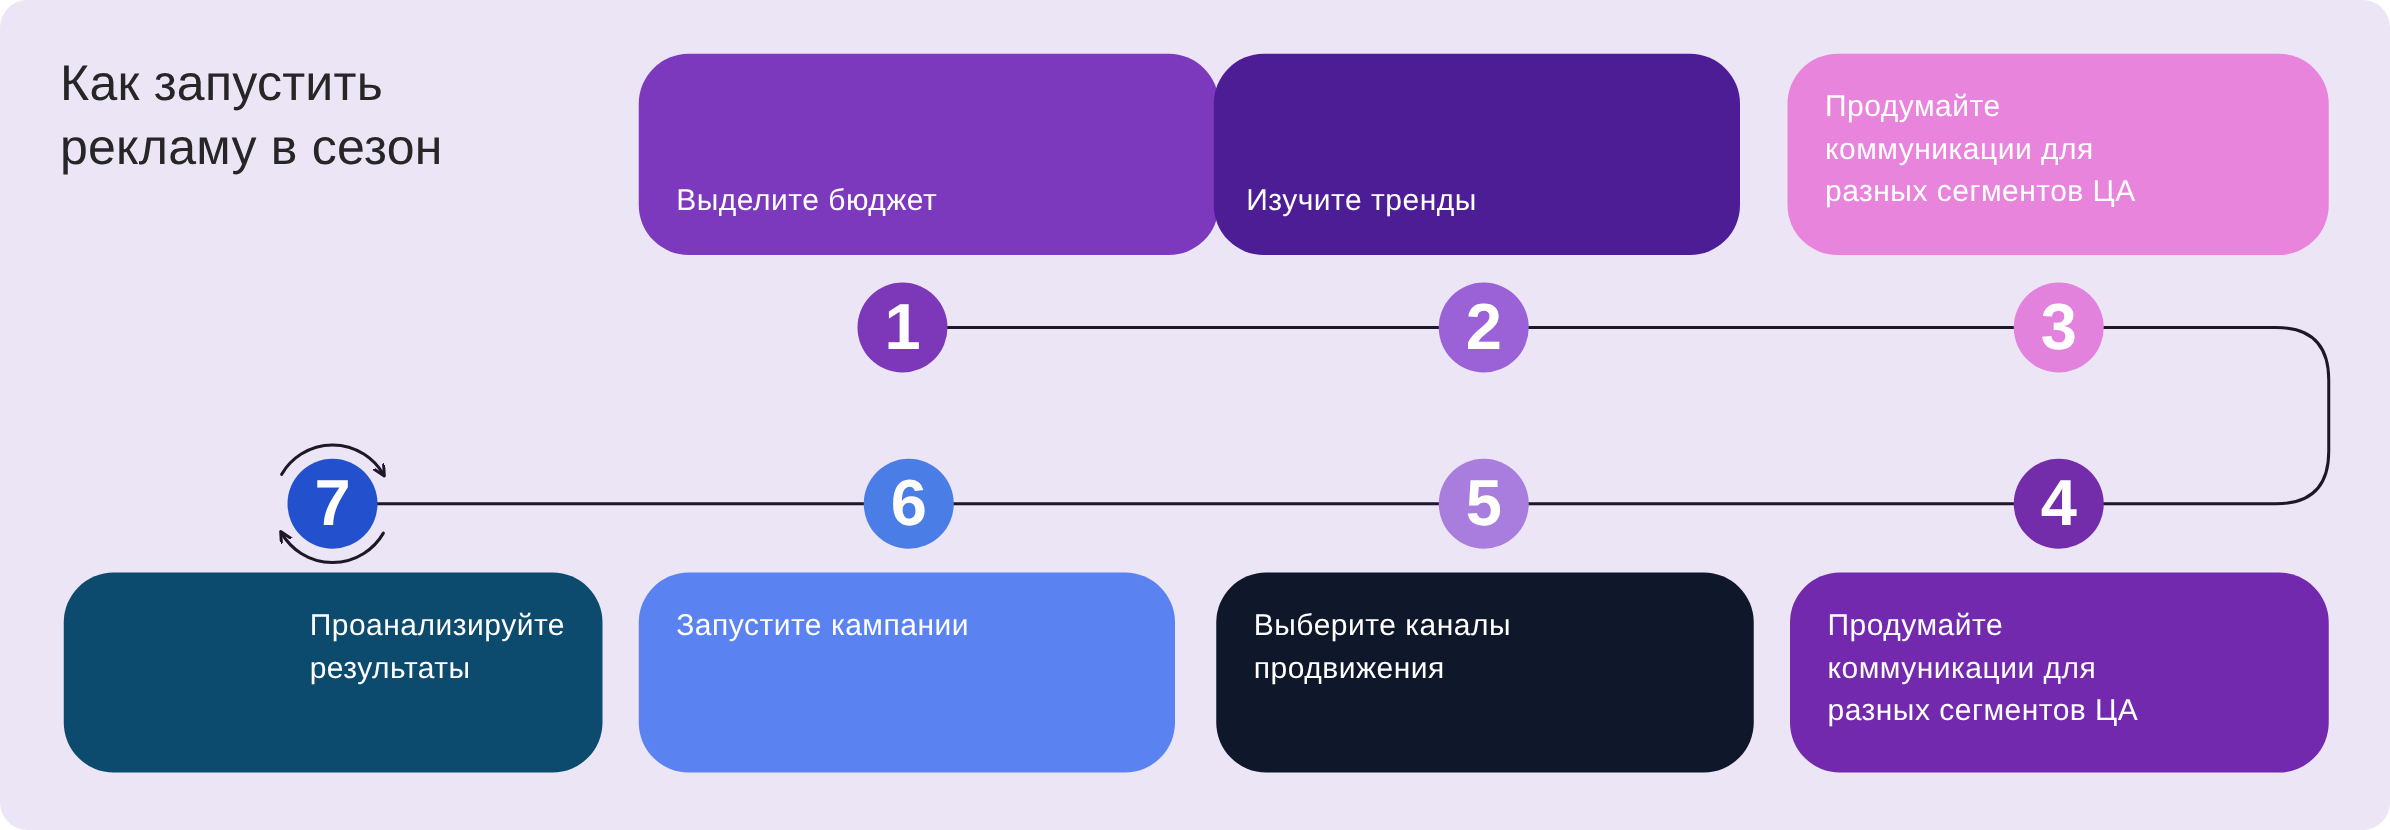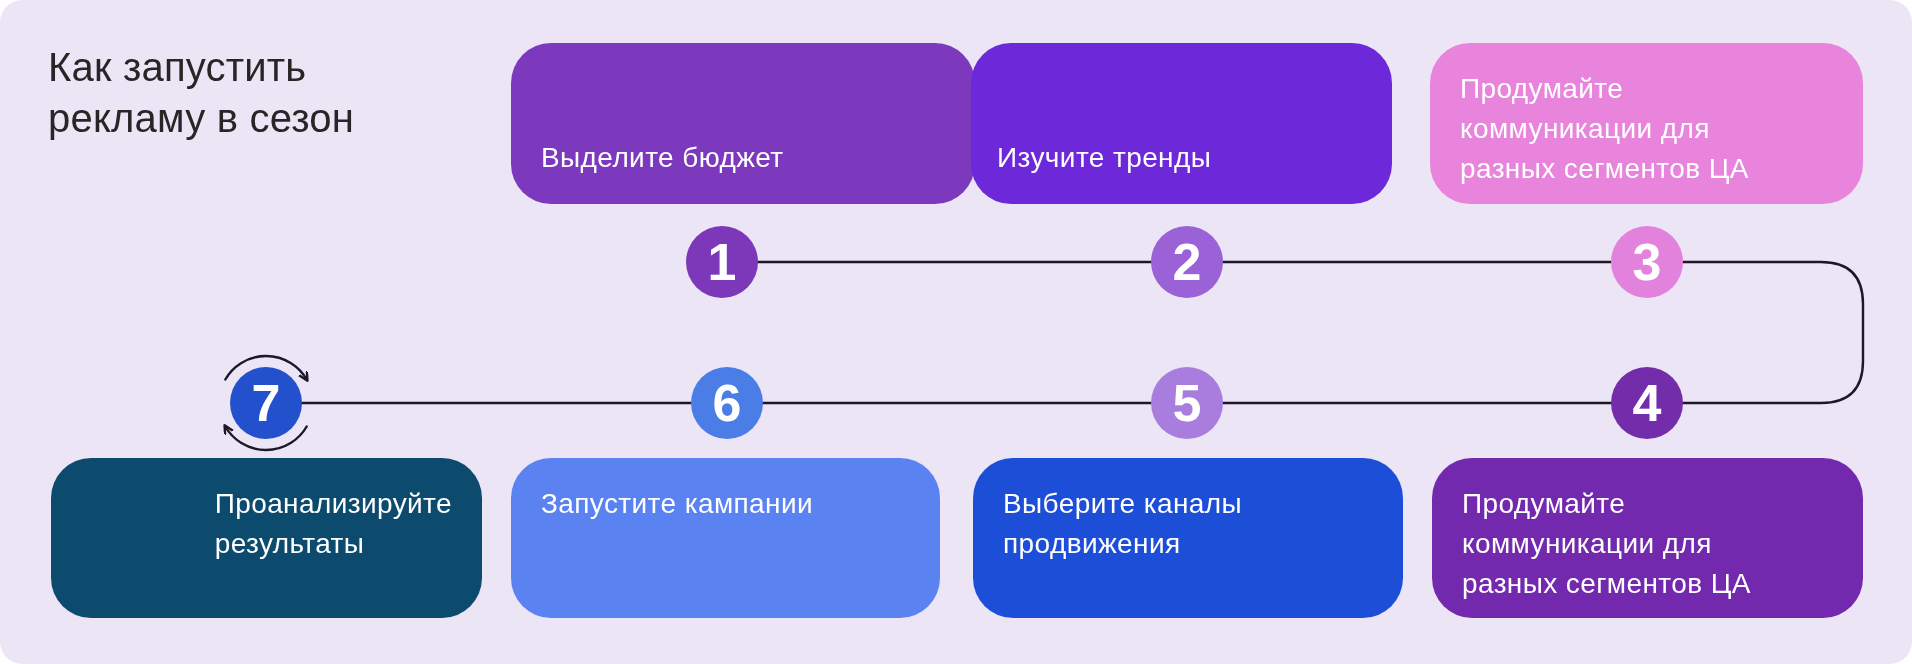--- a/index.html
+++ b/index.html
@@ -7,21 +7,21 @@
   .canvas{
     position:relative;width:1912px;height:664px;border-radius:22px;overflow:hidden;
   }
   .title{
     position:absolute;left:48px;top:42px;
     font-size:40px;font-weight:400;line-height:1.28;letter-spacing:.2px;
     white-space:pre-line;
   }
   .card{
     position:absolute;box-sizing:border-box;border-radius:40px;
-    color:#ffffff;font-size:28px;line-height:1.42;letter-spacing:.4px;
+    color:#ffffff;font-size:24px;line-height:1.42;letter-spacing:.4px;
     padding:26px 30px;display:flex;white-space:pre-line;
   }
   .card.text-top{align-items:flex-start;}
   .card.text-bottom{align-items:flex-end;}
   #card-1{left:511px;top:43px;width:464px;height:161px;}
   #card-2{left:971px;top:43px;width:421px;height:161px;}
   #card-3{left:1430px;top:43px;width:433px;height:161px;}
   #card-4{left:1432px;top:458px;width:431px;height:160px;}
   #card-5{left:973px;top:458px;width:430px;height:160px;}
   #card-6{left:511px;top:458px;width:429px;height:160px;}
@@ -42,28 +42,28 @@
 </style>
 </head>
 <body>
 
 <div class="canvas" style="background-color: rgb(236, 229, 246);">
 
   <div class="title" style="color: rgb(38, 38, 38);">Как запустить
 рекламу в сезон</div>
 
   <div class="card text-bottom" id="card-1" style="background-color: rgb(125, 57, 189);"><span>Выделите бюджет</span></div>
-  <div class="card text-bottom" id="card-2" style="background-color: #6d28d9; padding-left: 26px;"><span>Изучите тренды</span></div>
+  <div class="card text-bottom" id="card-2" style="background-color: #4c1d95; padding-left: 26px;"><span>Изучите тренды</span></div>
   <div class="card text-top" id="card-3" style="background-color: rgb(232, 132, 220);"><span>Продумайте
 коммуникации для
 разных сегментов ЦА</span></div>
   <div class="card text-top" id="card-4" style="background-color: rgb(115, 41, 174);"><span>Продумайте
 коммуникации для
 разных сегментов ЦА</span></div>
-  <div class="card text-top" id="card-5" style="background-color: #1d4ed8;"><span>Выберите каналы
+  <div class="card text-top" id="card-5" style="background-color: #0f172a;"><span>Выберите каналы
 продвижения</span></div>
   <div class="card text-top" id="card-6" style="background-color: rgb(90, 131, 241);"><span>Запустите кампании</span></div>
   <div class="card text-top" id="card-7" style="background-color: #0c4a6e; justify-content: flex-end;"><span>Проанализируйте
 результаты</span></div>
 
   <svg class="connector" width="1912" height="664" viewBox="0 0 1912 664">
     <defs>
       <marker id="arrowhead" markerWidth="12" markerHeight="12" refX="7.5" refY="4.5" orient="auto" markerUnits="userSpaceOnUse">
         <path d="M 0 0 L 9 4.5 L 0 9" fill="none" stroke="#1e1729" stroke-width="2.4" stroke-linecap="round" stroke-linejoin="round"></path>
       </marker>

